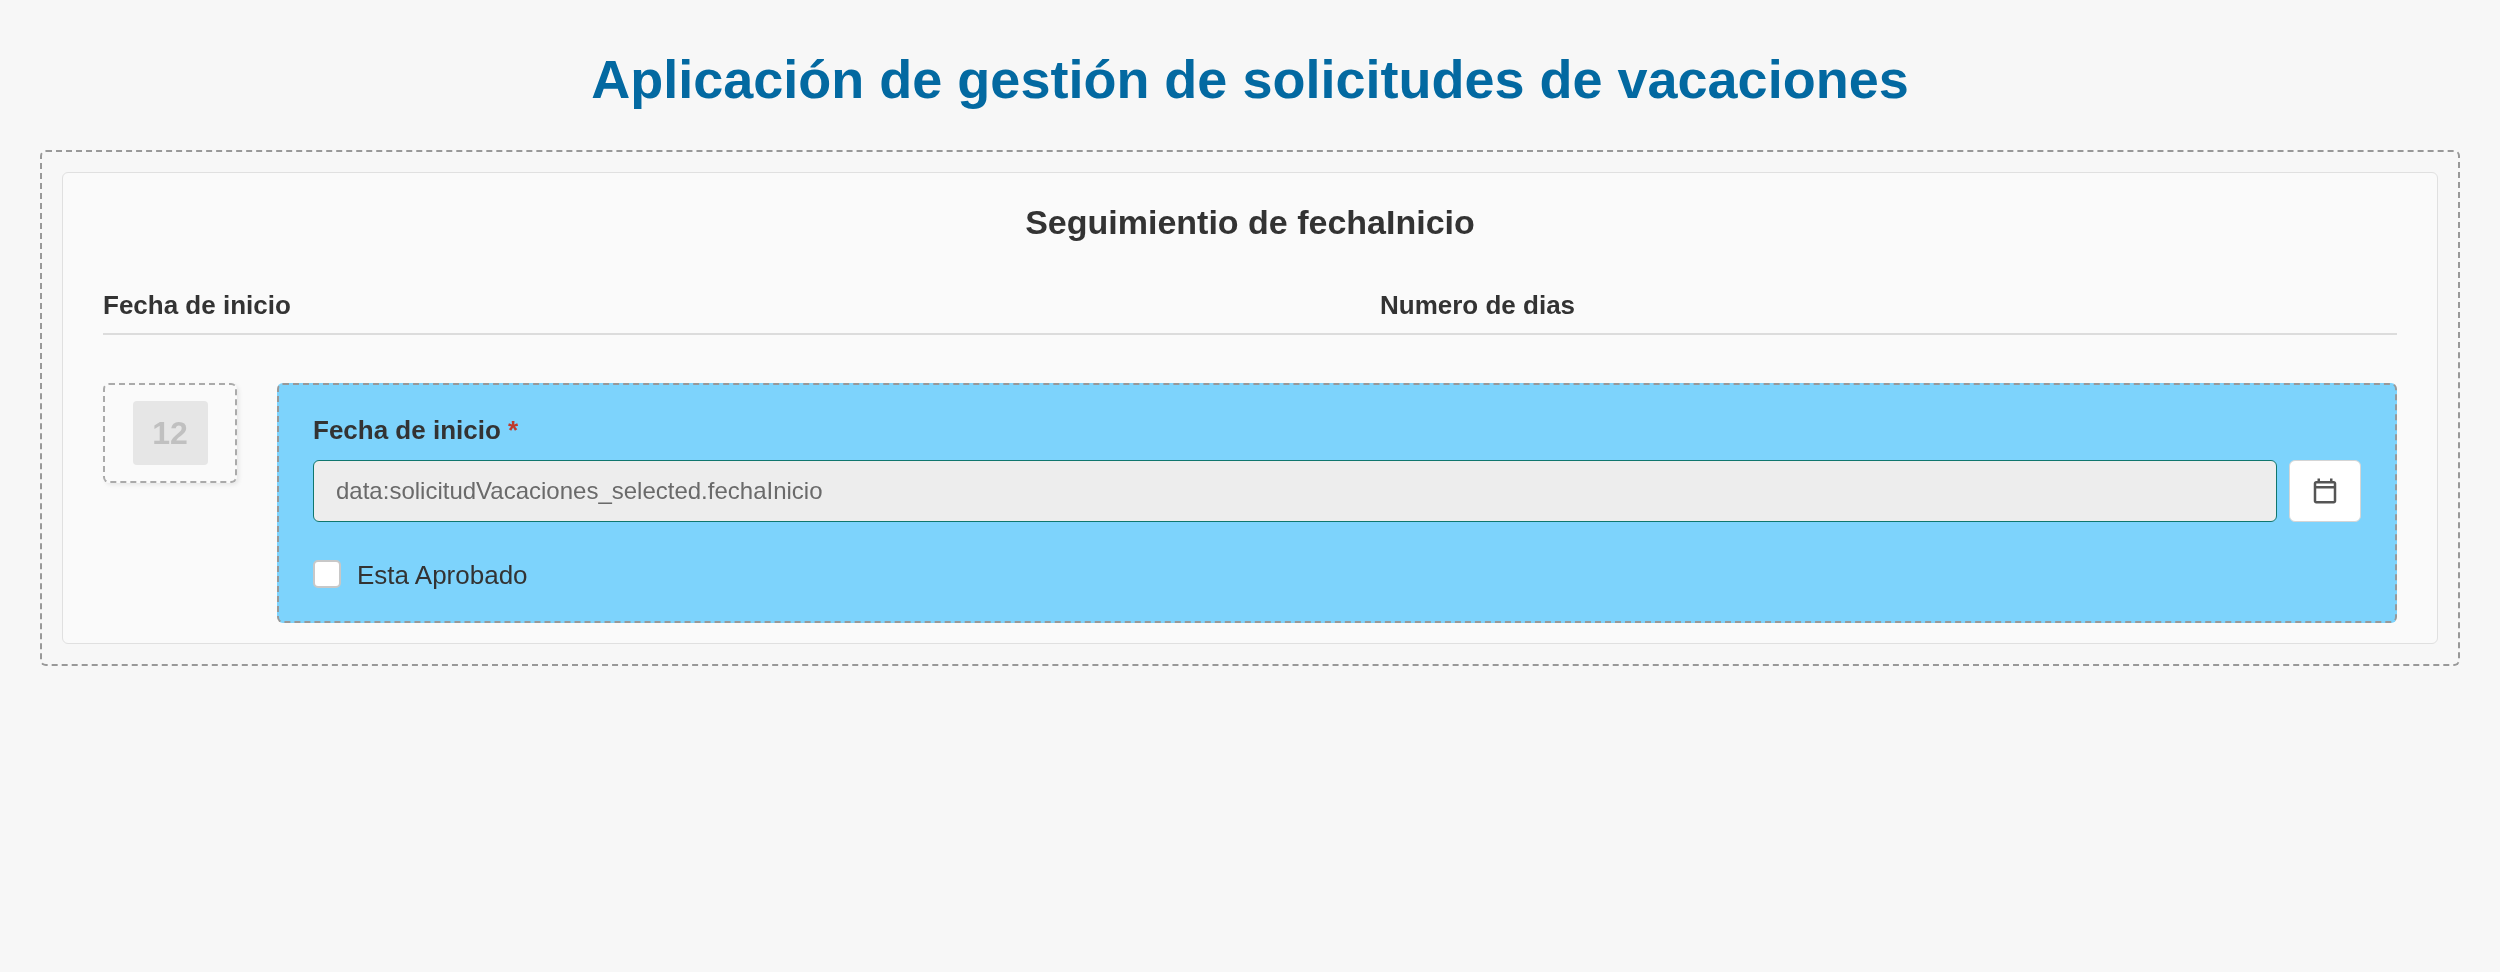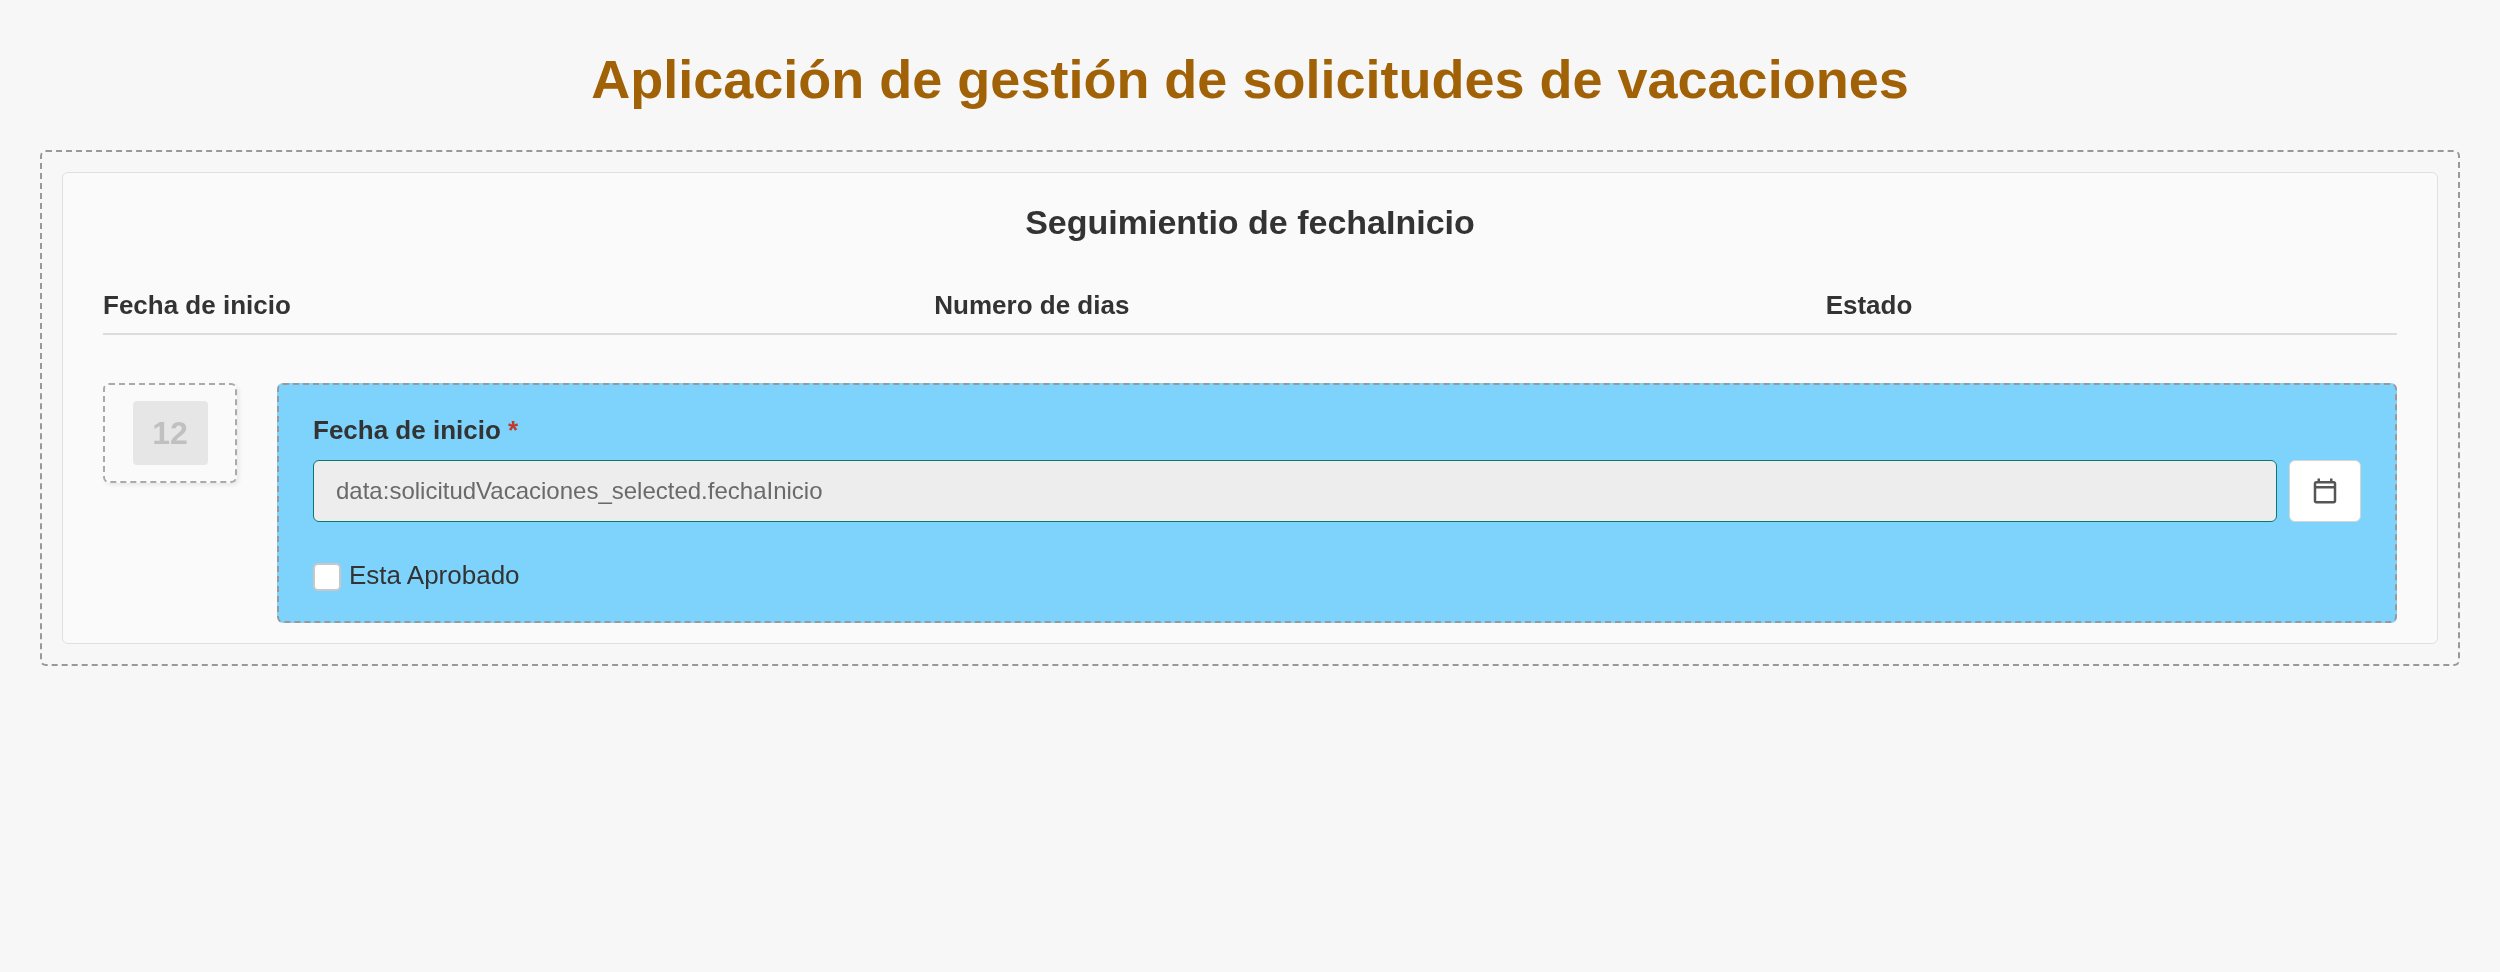--- a/index.html
+++ b/index.html
@@ -11,21 +11,21 @@
     color: #333;
   }
   .page {
     width: 100%;
     padding: 0 0 40px 0;
   }
   .app-title {
     text-align: center;
     font-size: 54px;
     font-weight: 700;
-    color: #a16207;
+    color: #0369a1;
     padding: 48px 0 40px 0;
   }
   .outer-dashed {
     margin: 0 40px;
     border: 2px dashed #999;
     border-radius: 6px;
     padding: 20px;
     background: #f7f7f7;
   }
   .inner-card {
@@ -136,22 +136,22 @@
     padding: 14px 16px 24px 16px;
     margin-left: -16px;
     margin-right: -16px;
     margin-bottom: 30px;
   }
   .field-selected .field-label { margin-bottom: 14px; }
   .field-selected .text-input { width: 100%; }
 
   .checkbox-row {
     display: flex;
-    align-items: flex-end;
-    gap: 8px;
+    align-items: flex-start;
+    gap: 16px;
     padding-top: 8px;
   }
   .chk {
     width: 28px;
     height: 28px;
     border: 2px solid #c8c8c8;
     border-radius: 5px;
     background: #fff;
     display: inline-block;
   }
@@ -168,21 +168,20 @@
   <h1 class="app-title">Aplicación de gestión de solicitudes de vacaciones</h1>
 
   <div class="outer-dashed">
     <div class="inner-card">
 
       <h2 class="section-title">Seguimientio de fechaInicio</h2>
 
       <div class="col-headers">
         <div class="col">Fecha de inicio</div>
         <div class="col">Numero de dias</div>
-        <div class="col">Estado</div>
       </div>
 
       <div class="content-row">
 
         <div class="placeholder-tile">
           <div class="placeholder-inner">12</div>
         </div>
 
         <div class="detail-dashed">
 

